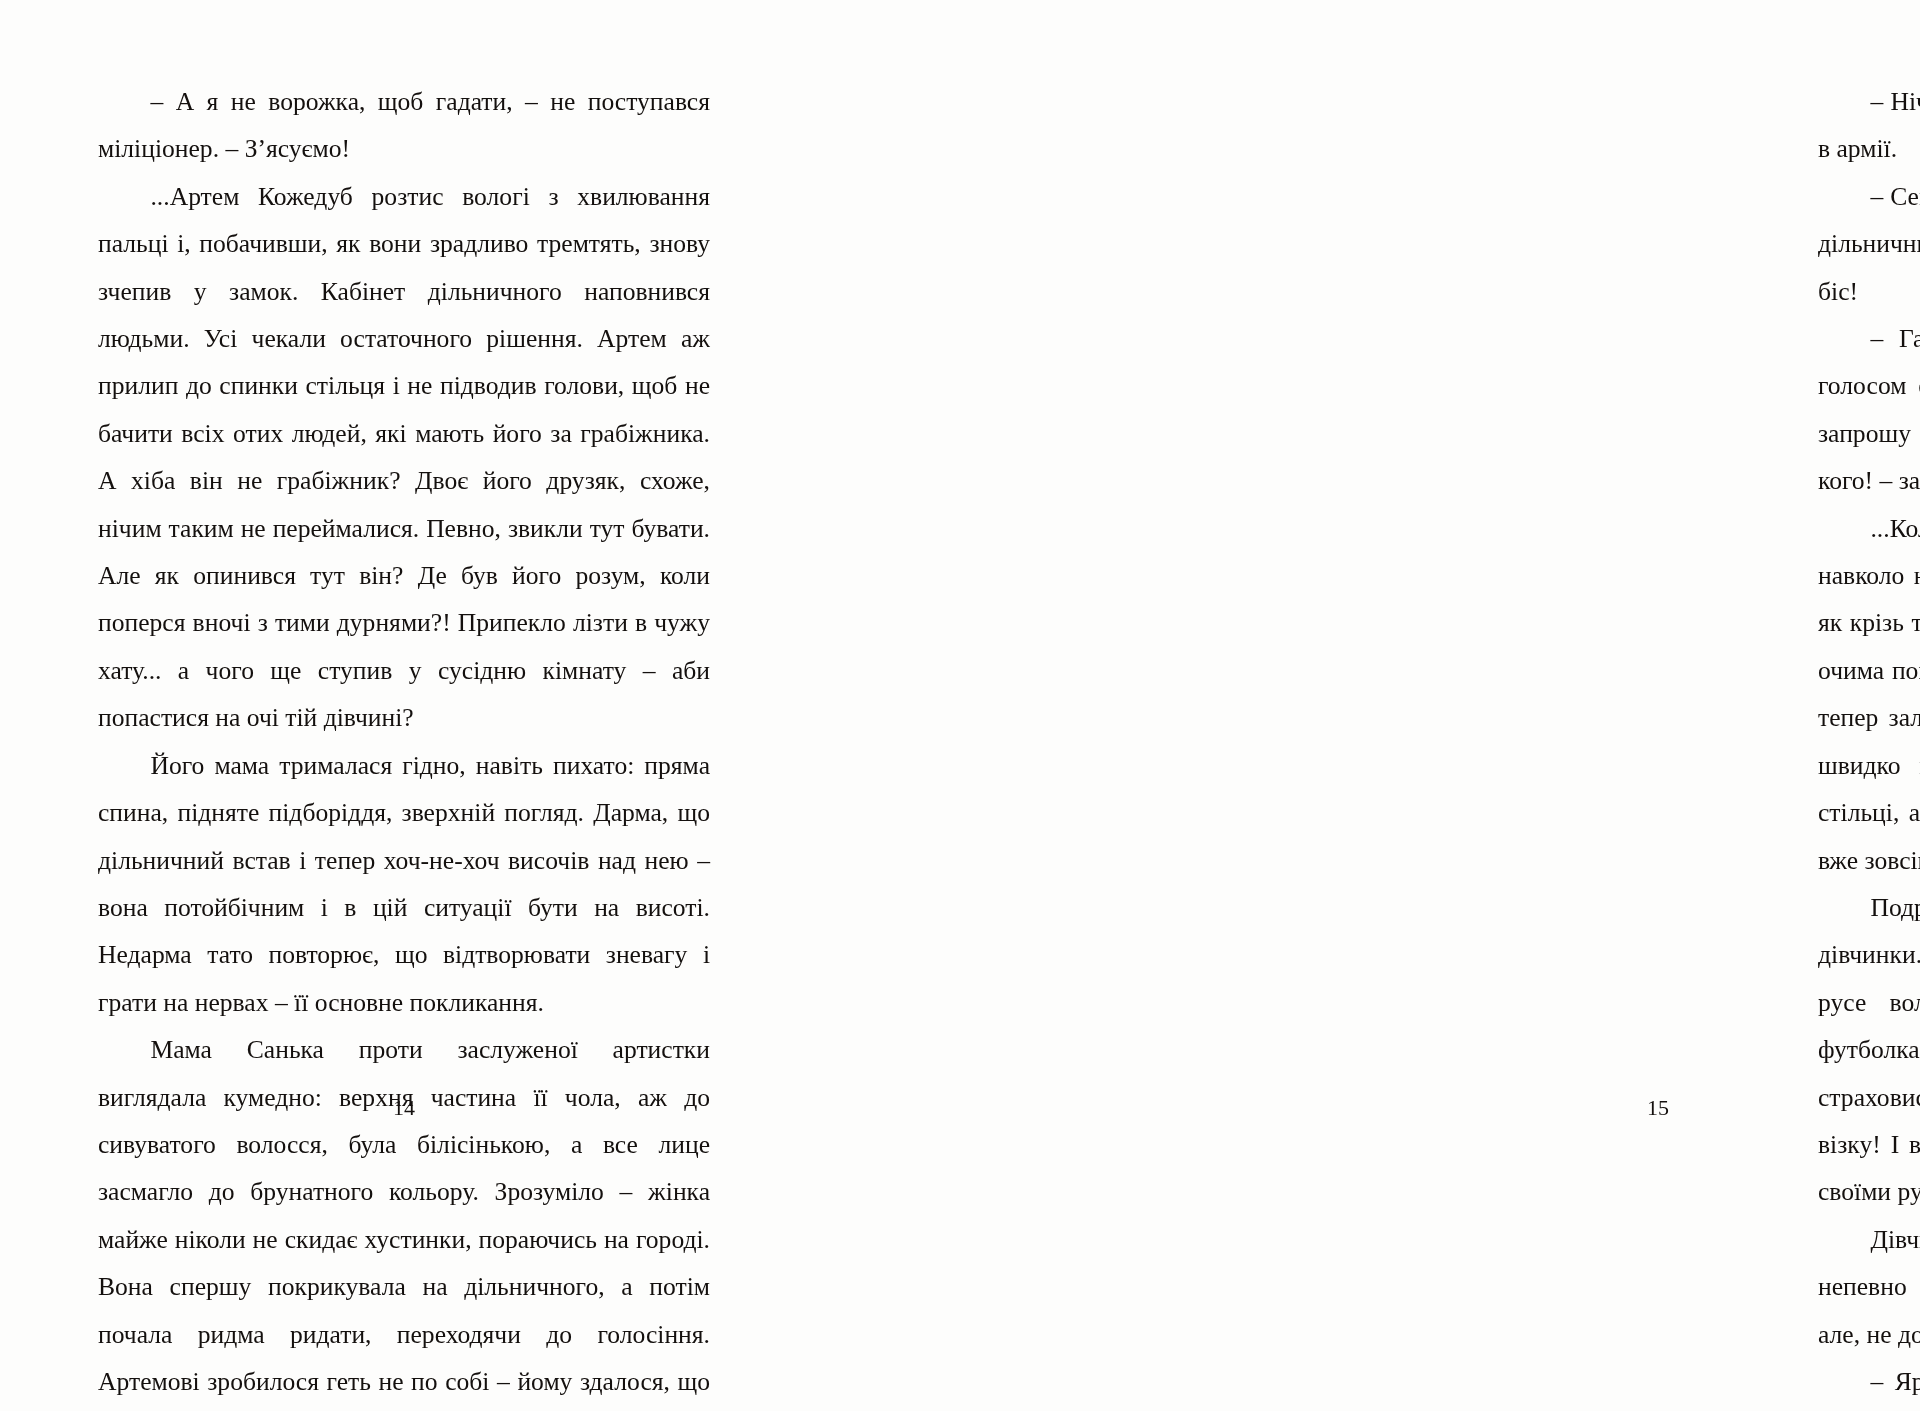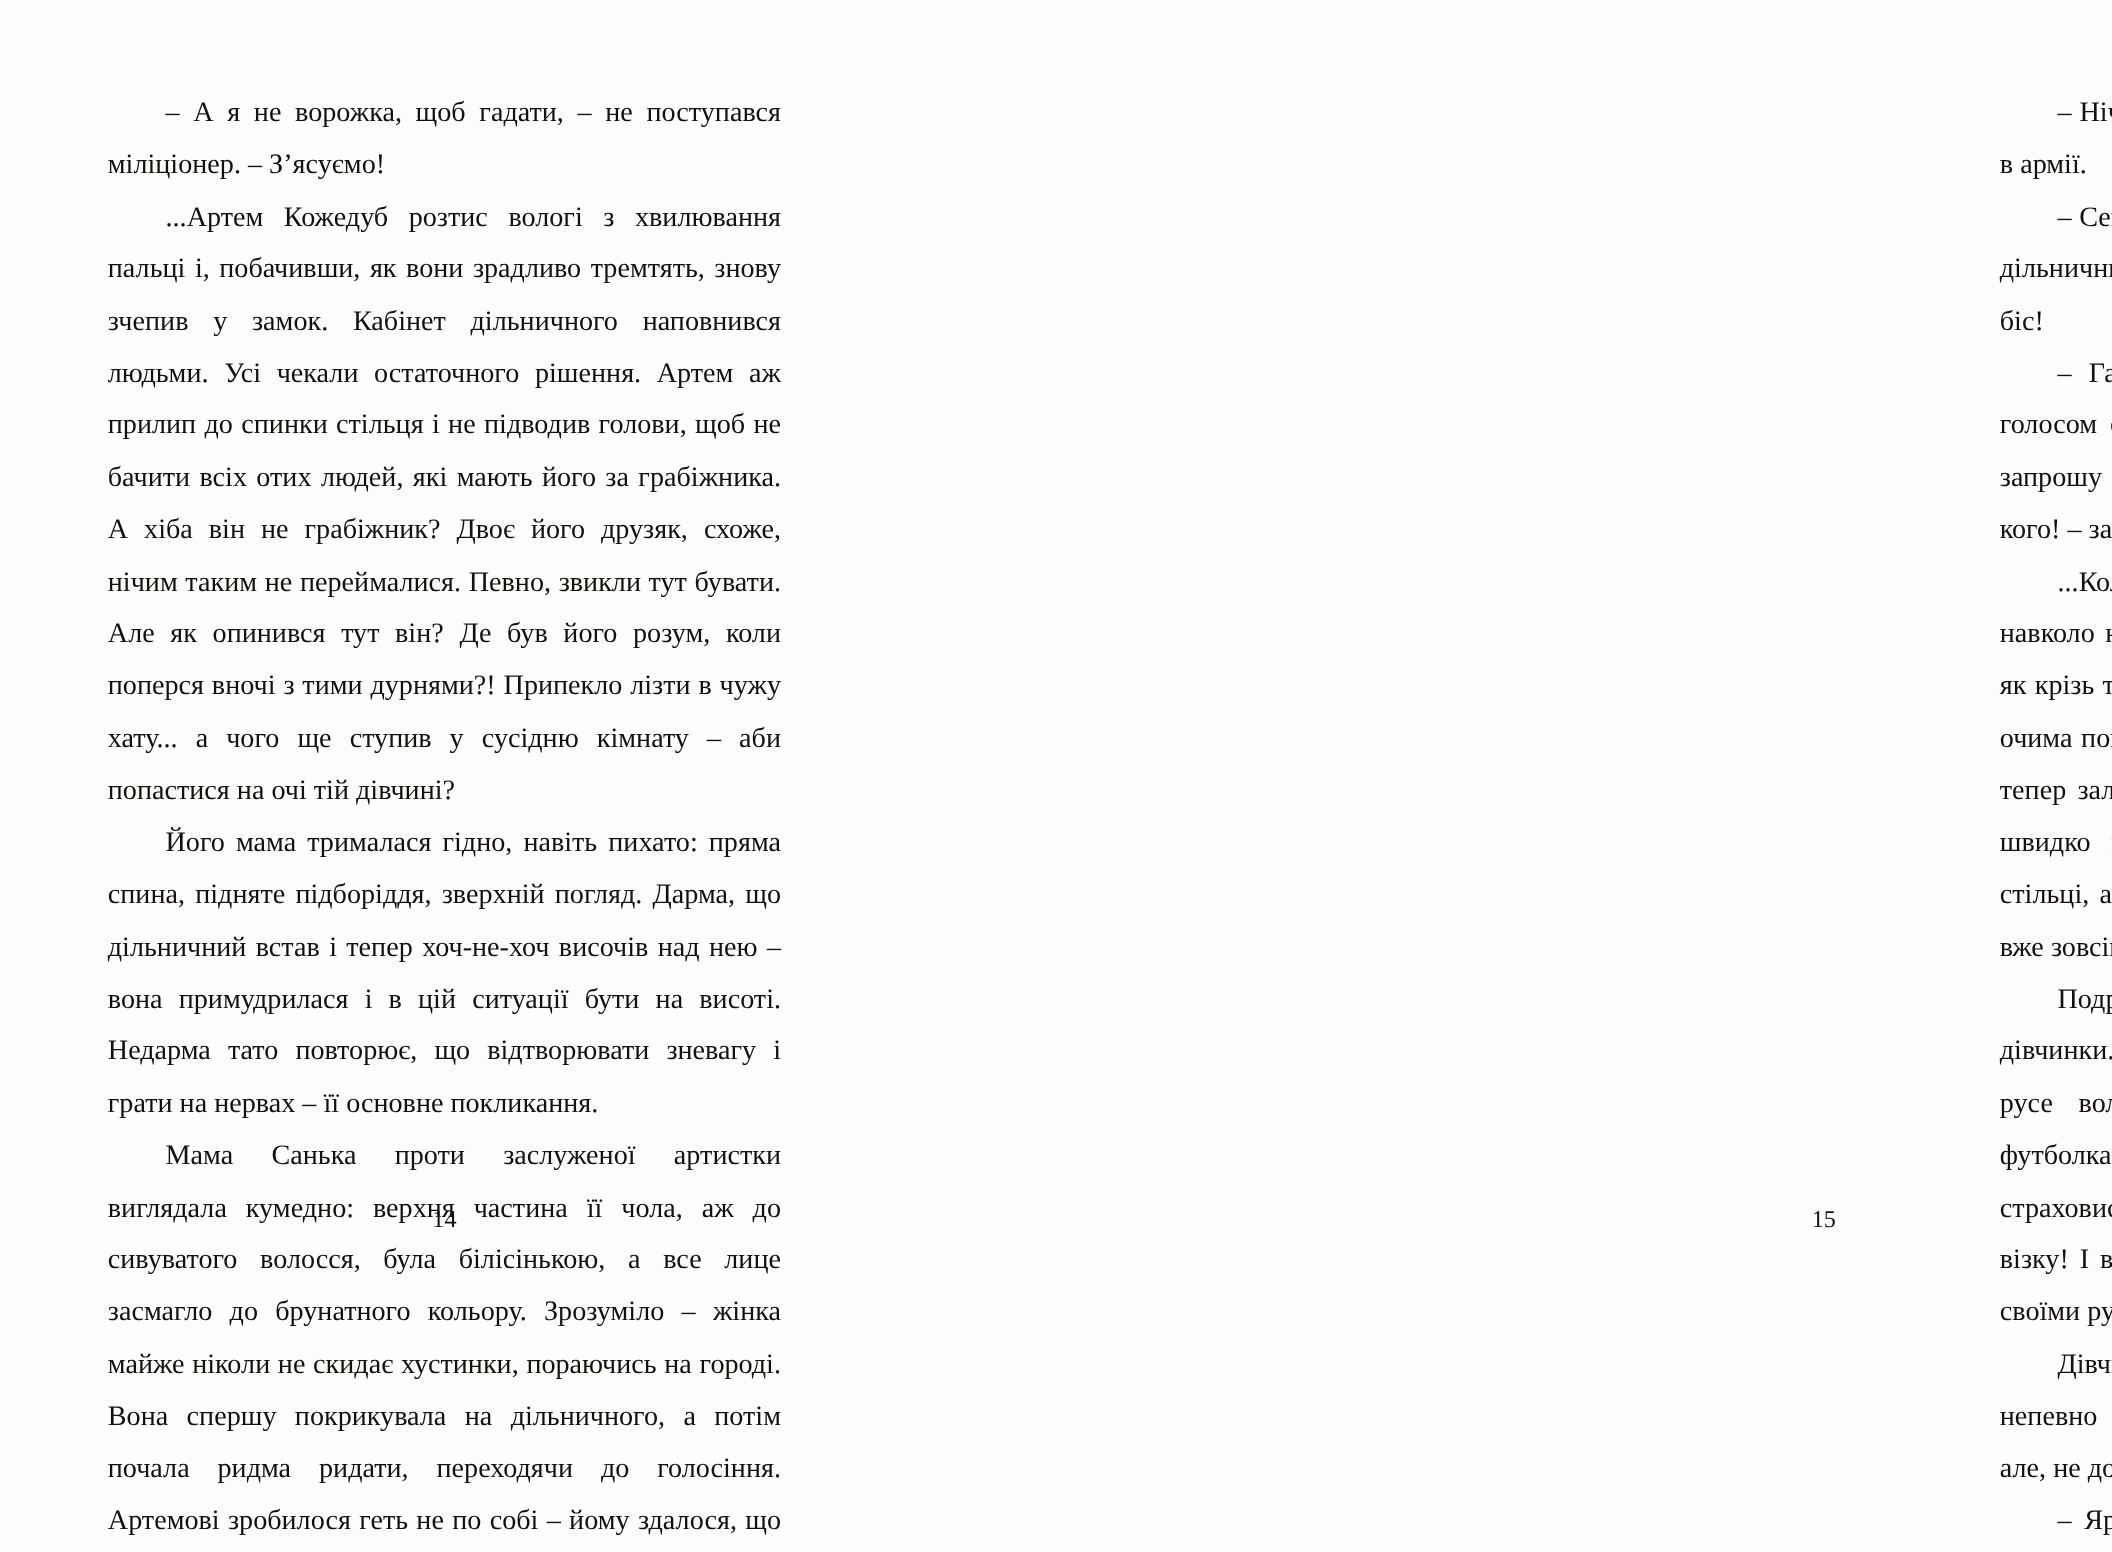--- a/index.html
+++ b/index.html
@@ -66,21 +66,21 @@
 </style>
 </head>
 <body>
 
 <div class="spread">
 
   <div class="page page-left">
     <div class="column">
       <p class="para">– А я не ворожка, щоб гадати, – не поступався міліціонер. – З’ясуємо!</p>
       <p class="para">...Артем Кожедуб розтис вологі з хвилювання пальці і, побачивши, як вони зрадливо тремтять, знову зчепив у замок. Кабінет дільничного наповнився людьми. Усі чекали остаточного рішення. Артем аж прилип до спинки стільця і не підводив голови, щоб не бачити всіх отих людей, які мають його за грабіжника. А хіба він не грабіжник? Двоє його друзяк, схоже, нічим таким не переймалися. Певно, звикли тут бувати. Але як опинився тут він? Де був його розум, коли поперся вночі з тими дурнями?! Припекло лізти в чужу хату... а чого ще ступив у сусідню кімнату – аби попастися на очі тій дівчині?</p>
-      <p class="para">Його мама трималася гідно, навіть пихато: пряма спина, підняте підборіддя, зверхній погляд. Дарма, що дільничний встав і тепер хоч-не-хоч височів над нею – вона примудрилася і в цій ситуації бути на висоті. Недарма тато повторює, що відтворювати зневагу і грати на нервах – її основне покликання.</p>
+      <p class="para">Його мама трималася гідно, навіть пихато: пряма спина, підняте підборіддя, зверхній погляд. Дарма, що дільничний встав і тепер хоч-не-хоч височів над нею – вона потойбічним і в цій ситуації бути на висоті. Недарма тато повторює, що відтворювати зневагу і грати на нервах – її основне покликання.</p>
       <p class="para">Мама Санька проти заслуженої артистки виглядала кумедно: верхня частина її чола, аж до сивуватого волосся, була білісінькою, а все лице засмагло до брунатного кольору. Зрозуміло – жінка майже ніколи не скидає хустинки, пораючись на городі. Вона спершу покрикувала на дільничного, а потім почала ридма ридати, переходячи до голосіння. Артемові зробилося геть не по собі – йому здалося, що саме так плачуть над покійником, а від голосіння всіх проймає потойбічним холодом.</p>
 
     </div>
     <div class="folio">14</div>
   </div>
 
   <div class="page page-right">
     <div class="column">
       <p class="para">– Нічого! У тюрмі станеш людиною. Он я ж став... в армії.</p>
       <p class="para">– Семене Петровичу, тюрма – не армія! – зауважив дільничний, та дід лише рукою махнув: мовляв, один біс!</p>

